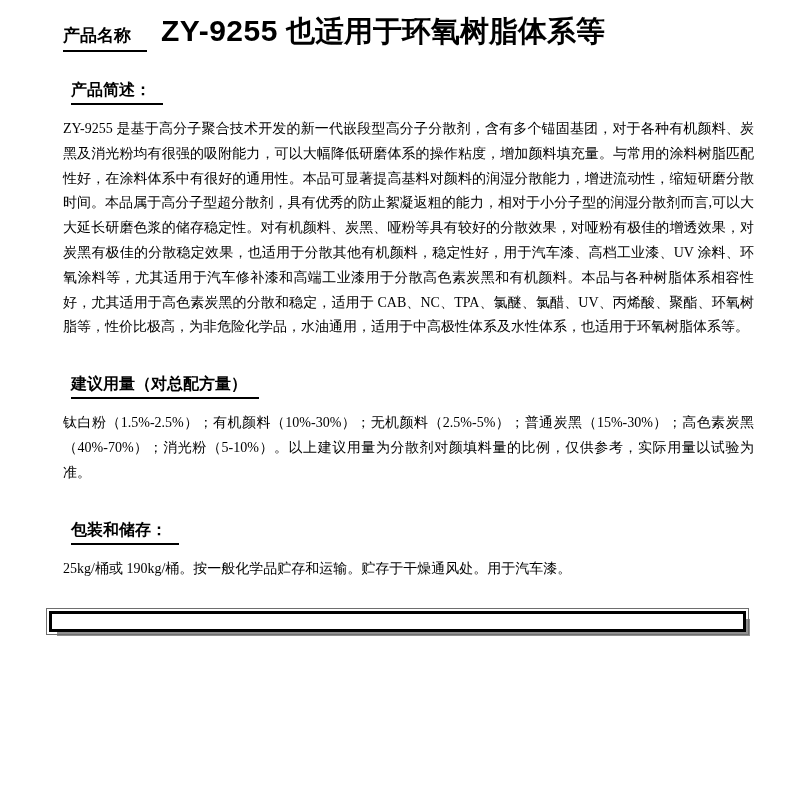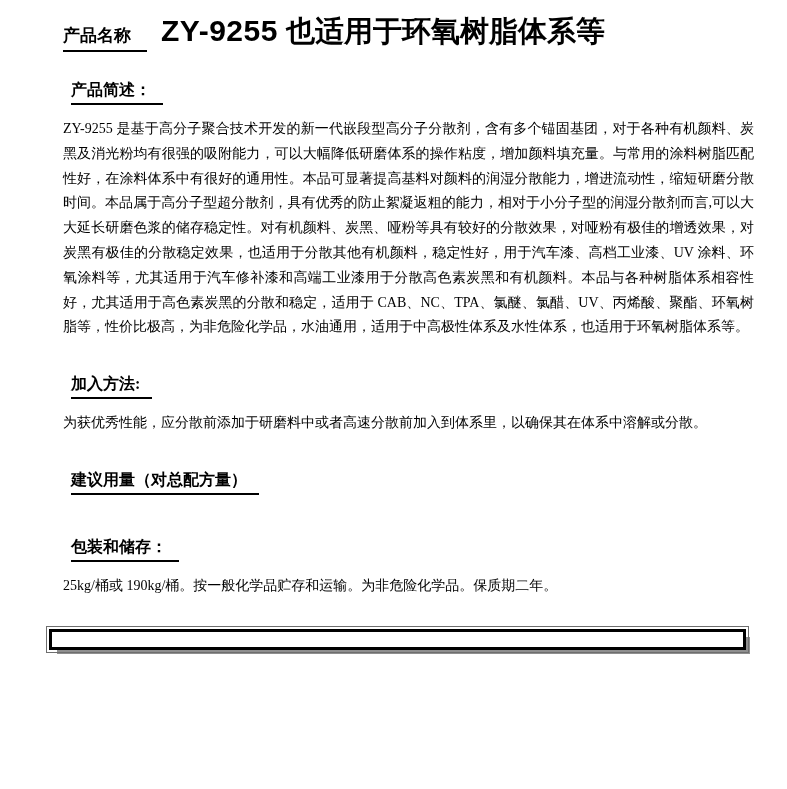--- a/index.html
+++ b/index.html
@@ -104,31 +104,28 @@
     <span class="title-code">ZY-9255</span>
     <span class="title-main">也适用于环氧树脂体系等</span>
   </div>
 
   <div class="sec-intro">
     <h2 class="sec-heading">产品简述：</h2>
     <p class="body-text">ZY-9255 是基于高分子聚合技术开发的新一代嵌段型高分子分散剂，含有多个锚固基团，对于各种有机颜料、炭黑及消光粉均有很强的吸附能力，可以大幅降低研磨体系的操作粘度，增加颜料填充量。与常用的涂料树脂匹配性好，在涂料体系中有很好的通用性。本品可显著提高基料对颜料的润湿分散能力，增进流动性，缩短研磨分散时间。本品属于高分子型超分散剂，具有优秀的防止絮凝返粗的能力，相对于小分子型的润湿分散剂而言,可以大大延长研磨色浆的储存稳定性。对有机颜料、炭黑、哑粉等具有较好的分散效果，对哑粉有极佳的增透效果，对炭黑有极佳的分散稳定效果，也适用于分散其他有机颜料，稳定性好，用于汽车漆、高档工业漆、UV 涂料、环氧涂料等，尤其适用于汽车修补漆和高端工业漆用于分散高色素炭黑和有机颜料。本品与各种树脂体系相容性好，尤其适用于高色素炭黑的分散和稳定，适用于 CAB、NC、TPA、氯醚、氯醋、UV、丙烯酸、聚酯、环氧树脂等，性价比极高，为非危险化学品，水油通用，适用于中高极性体系及水性体系，也适用于环氧树脂体系等。</p>
   </div>
 
 
-  <div class="sec-method">
-    <h2 class="sec-heading">加入方法:</h2>
-    <p class="body-text">为获优秀性能，应分散前添加于研磨料中或者高速分散前加入到体系里，以确保其在体系中溶解或分散。</p>
-  </div>
 
   <div class="sec-dosage">
     <h2 class="sec-heading">建议用量（对总配方量）</h2>
+    <p class="body-text">钛白粉（1.5%-2.5%）；有机颜料（10%-30%）；无机颜料（2.5%-5%）；普通炭黑（15%-30%）；高色素炭黑（40%-70%）；消光粉（5-10%）。以上建议用量为分散剂对颜填料量的比例，仅供参考，实际用量以试验为准。</p>
   </div>
 
   <div class="sec-pack">
     <h2 class="sec-heading">包装和储存：</h2>
-    <p class="body-text">25kg/桶或 190kg/桶。按一般化学品贮存和运输。为非危险化学品。保质期二年。</p>
+    <p class="body-text">25kg/桶或 190kg/桶。按一般化学品贮存和运输。贮存于干燥通风处。用于汽车漆。</p>
   </div>
 
   <div class="note-box">
     
   </div>
 
 </div>
 
 </body></html>

